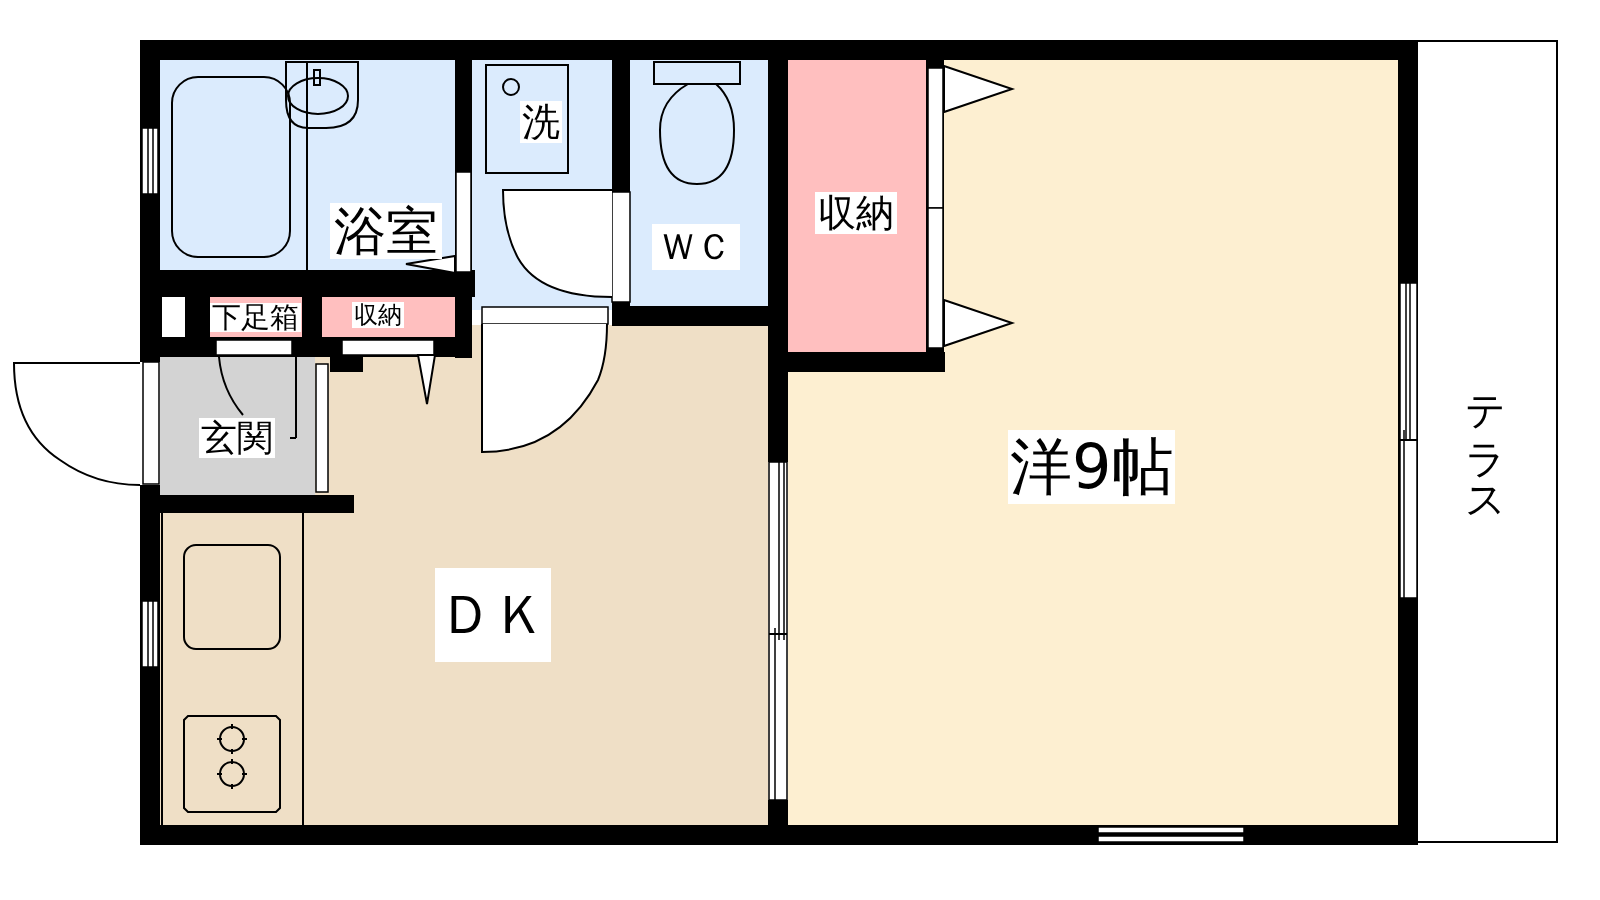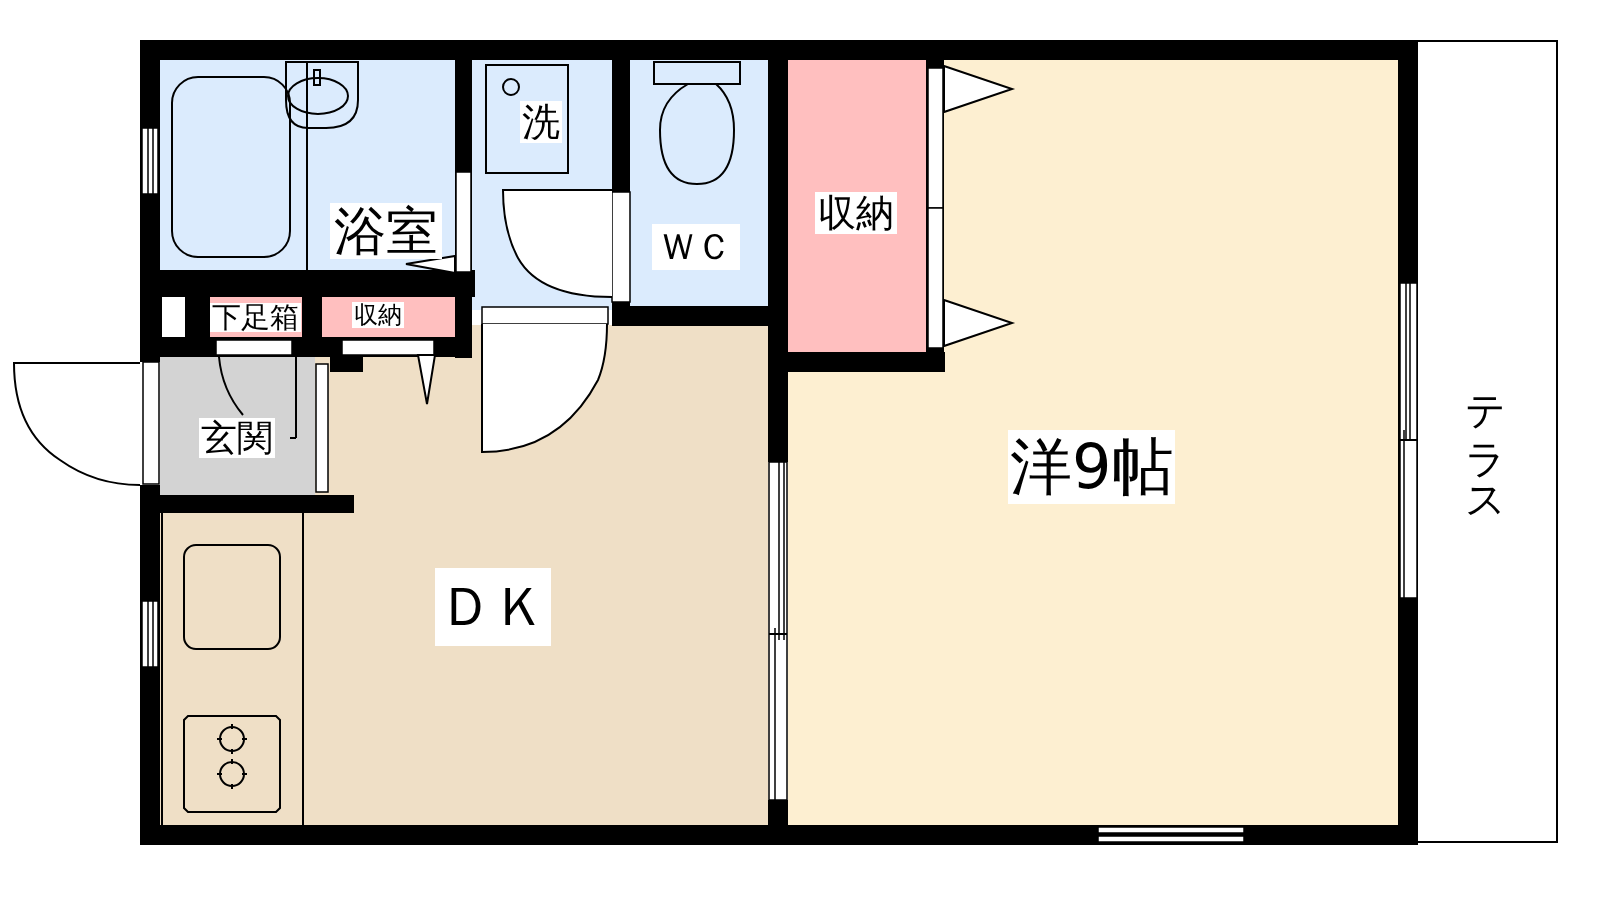--- a/index.html
+++ b/index.html
@@ -144,15 +144,15 @@
   </g>
 </svg>
 
 <div class="lbl" style="left:330px;top:180px;font-size:52px;margin-top:23px;">浴室</div>
 <div class="lbl" style="left:520px;top:101px;font-size:38px;padding:2px 2px;">洗</div>
 <div class="lbl" style="left:652px;top:224px;font-size:36px;padding:5px 8px;">ＷＣ</div>
 <div class="lbl" style="left:815px;top:192px;font-size:38px;padding:2px 3px;">収納</div>
 <div class="lbl" style="left:210px;top:303px;font-size:29px;padding:0 2px;">下足箱</div>
 <div class="lbl" style="left:352px;top:302px;font-size:24px;padding:1px 2px;">収納</div>
 <div class="lbl" style="left:191px;top:418px;font-size:36px;padding:2px 2px;margin-left:8px;">玄関</div>
-<div class="lbl" style="left:435px;top:568px;font-size:54px;padding:12px 4px;">ＤＫ</div>
+<div class="lbl" style="left:435px;top:568px;font-size:54px;padding:20px 4px;">ＤＫ</div>
 <div class="lbl" style="left:1008px;top:430px;font-size:62px;padding:6px 2px;">洋9帖</div>
 <div class="lbl" style="left:1462px;top:368px;font-size:40px;background:transparent;writing-mode:vertical-rl;">テラス</div>
 
 </body></html>

